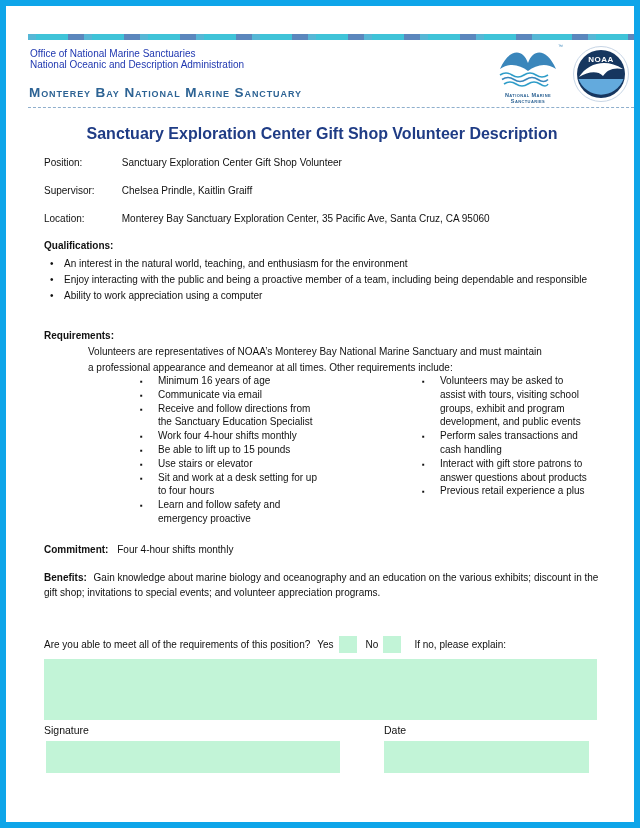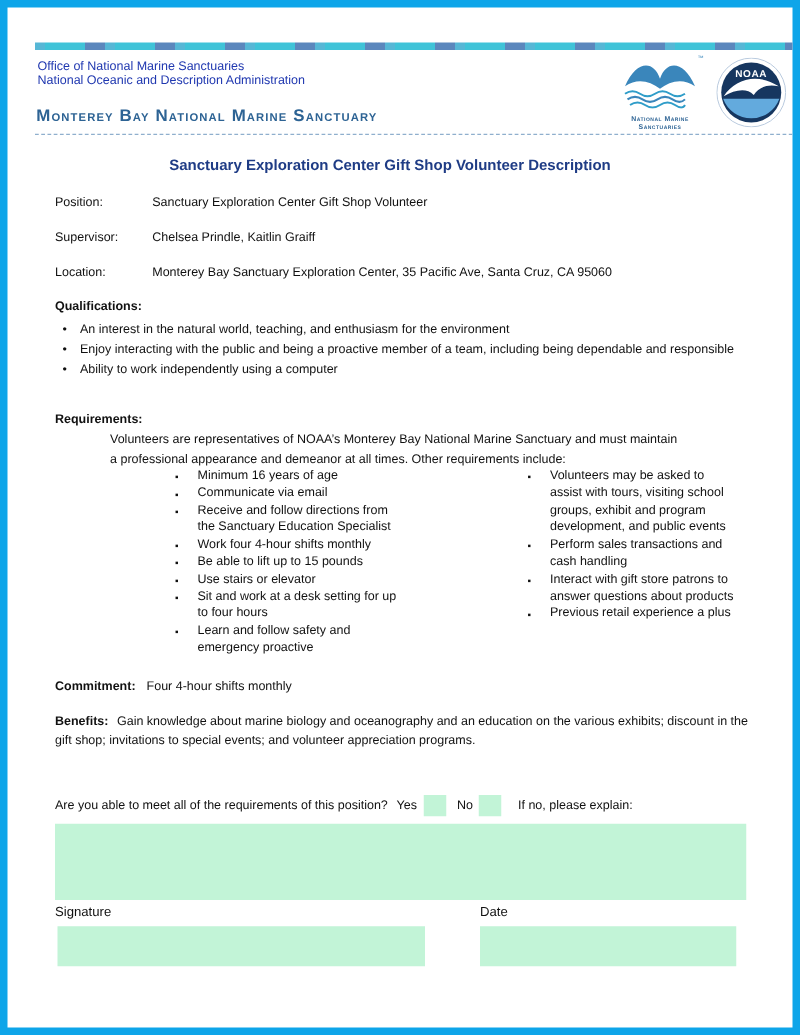--- a/index.html
+++ b/index.html
@@ -21,22 +21,22 @@
     position:absolute; left:23px; top:79px;
     font-size:13.5px; font-weight:bold; font-variant:small-caps;
     letter-spacing:0.9px; color:#2d6394;
   }
   .header-divider { position:absolute; left:22px; top:101px; width:616px; border-top:1px dashed #8fafcd; }
   .nms-logo { position:absolute; left:485px; top:35px; width:74px; text-align:center; }
   .nms-caption { font-size:5.5px; line-height:6px; letter-spacing:0.4px; color:#2d6394; font-variant:small-caps; font-weight:bold; margin-top:1px; }
   .noaa-logo { position:absolute; left:567px; top:40px; width:56px; height:56px; }
   
   .doc-title {
-    position:absolute; left:16px; top:119px; width:580px; margin:0;
-    text-align:center; font-size:12px; font-weight:bold; color:#1f3c85;
+    position:absolute; left:26px; top:119px; width:580px; margin:0;
+    text-align:center; font-size:16px; font-weight:bold; color:#1f3c85;
   }
   
   .info-row { position:absolute; left:38px; font-size:10px; width:560px; }
   .info-label { display:inline-block; width:75px; font-weight:normal; vertical-align:top; }
   .info-value { display:inline-block; vertical-align:top; }
   
   .qual { position:absolute; left:38px; top:234px; width:562px; font-size:10px; }
   .section-label { font-weight:bold; }
   .qual ul { list-style:none; margin:5px 0 0 0; padding:0; }
   .qual li { position:relative; padding-left:20px; line-height:15.8px; }
@@ -119,21 +119,21 @@
   <div class="info-row" style="top:207px">
     <span class="info-label">Location:</span>
     <span class="info-value">Monterey Bay Sanctuary Exploration Center, 35 Pacific Ave, Santa Cruz, CA 95060</span>
   </div>
 
   <div class="qual">
     <span class="section-label">Qualifications:</span>
     <ul>
       <li>An interest in the natural world, teaching, and enthusiasm for the environment</li>
       <li>Enjoy interacting with the public and being a proactive member of a team, including being dependable and responsible</li>
-      <li>Ability to work independently using a computer</li>
+      <li>Ability to work appreciation using a computer</li>
     </ul>
   </div>
 
   <div class="req-row">
     <span class="req-label">Requirements:</span>
     <span class="req-intro">Volunteers are representatives of NOAA’s Monterey Bay National Marine Sanctuary and must maintain a professional appearance and demeanor at all times. Other requirements include:</span>
   </div>
   <ul class="req-list left">
     <li>Minimum 16 years of age</li>
     <li>Communicate via email</li>

